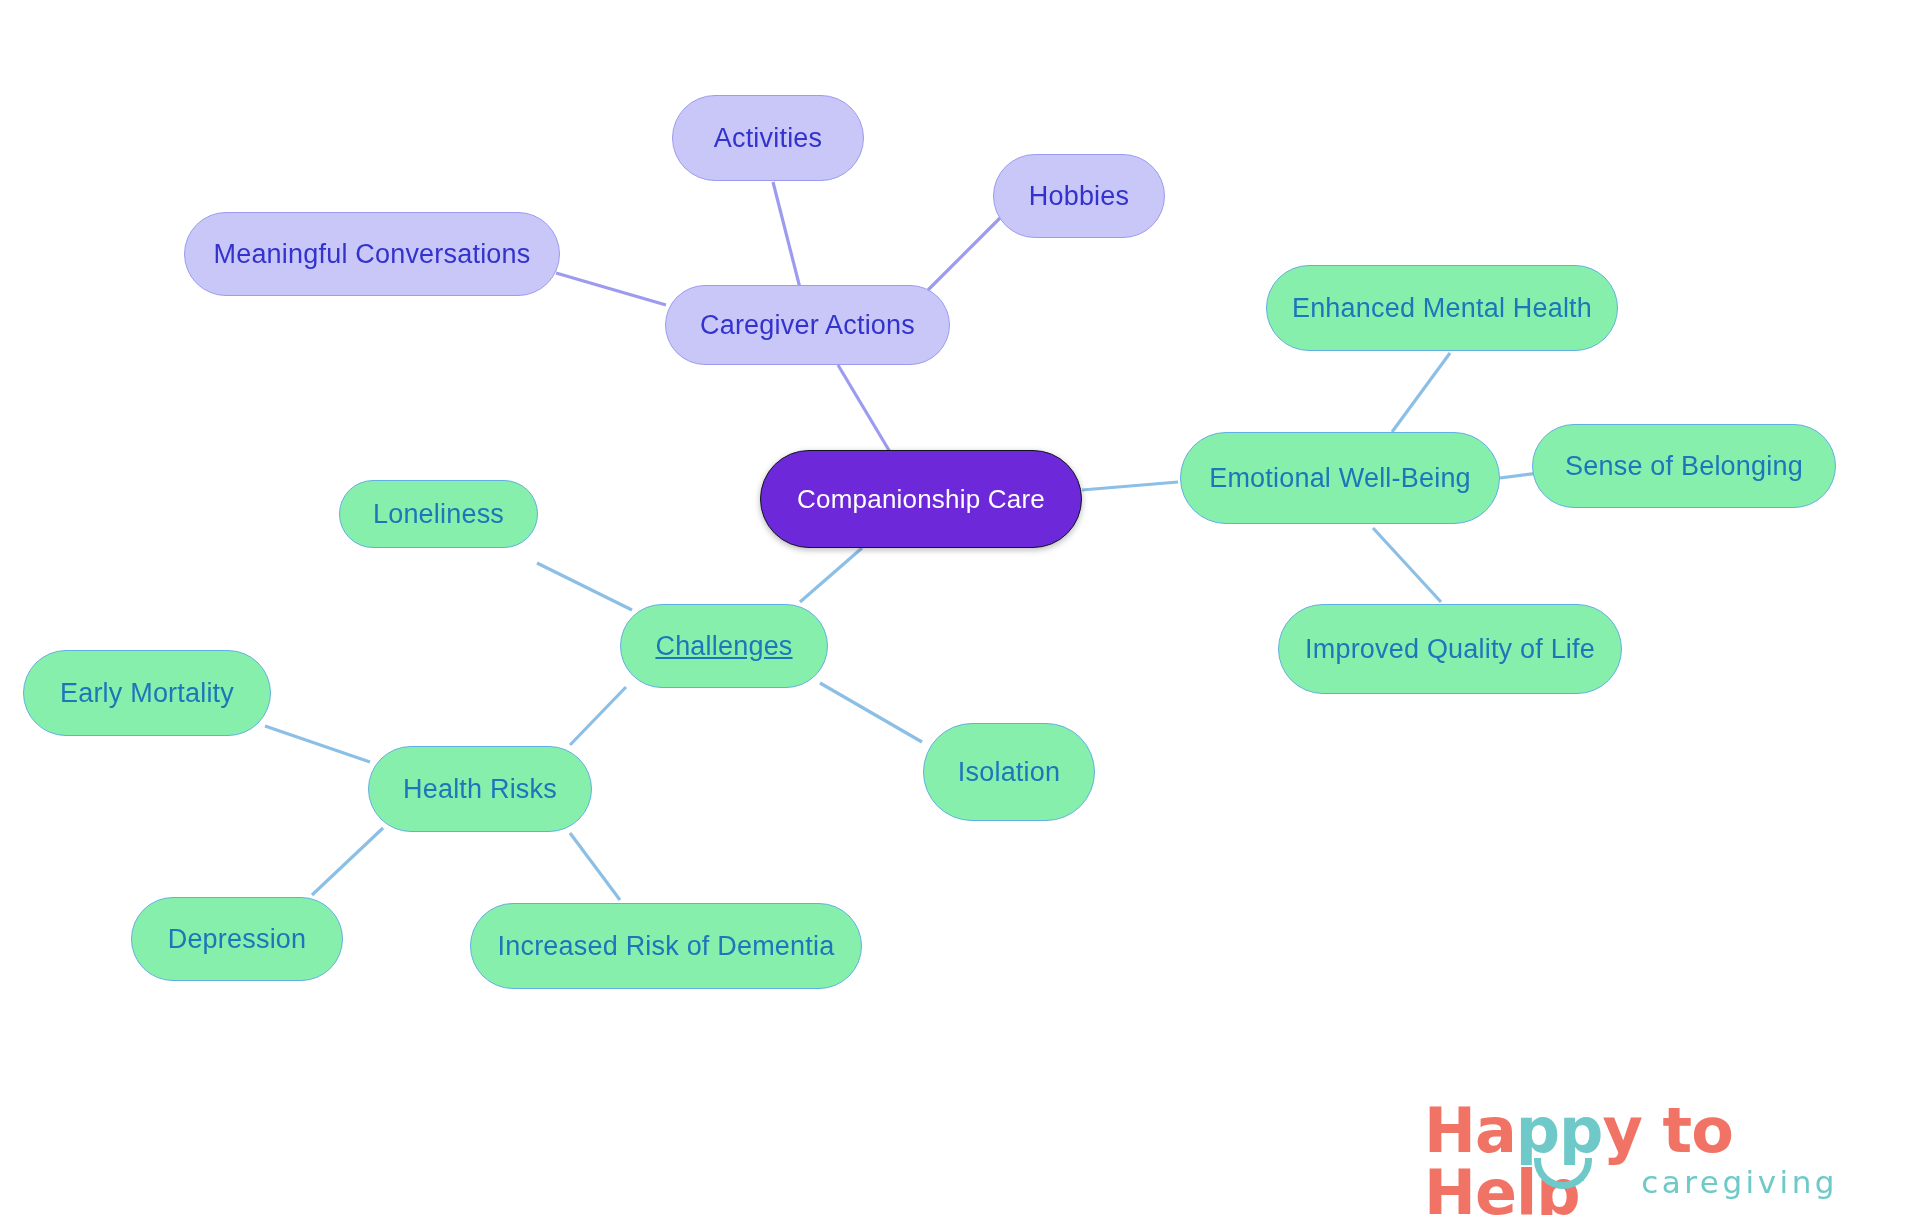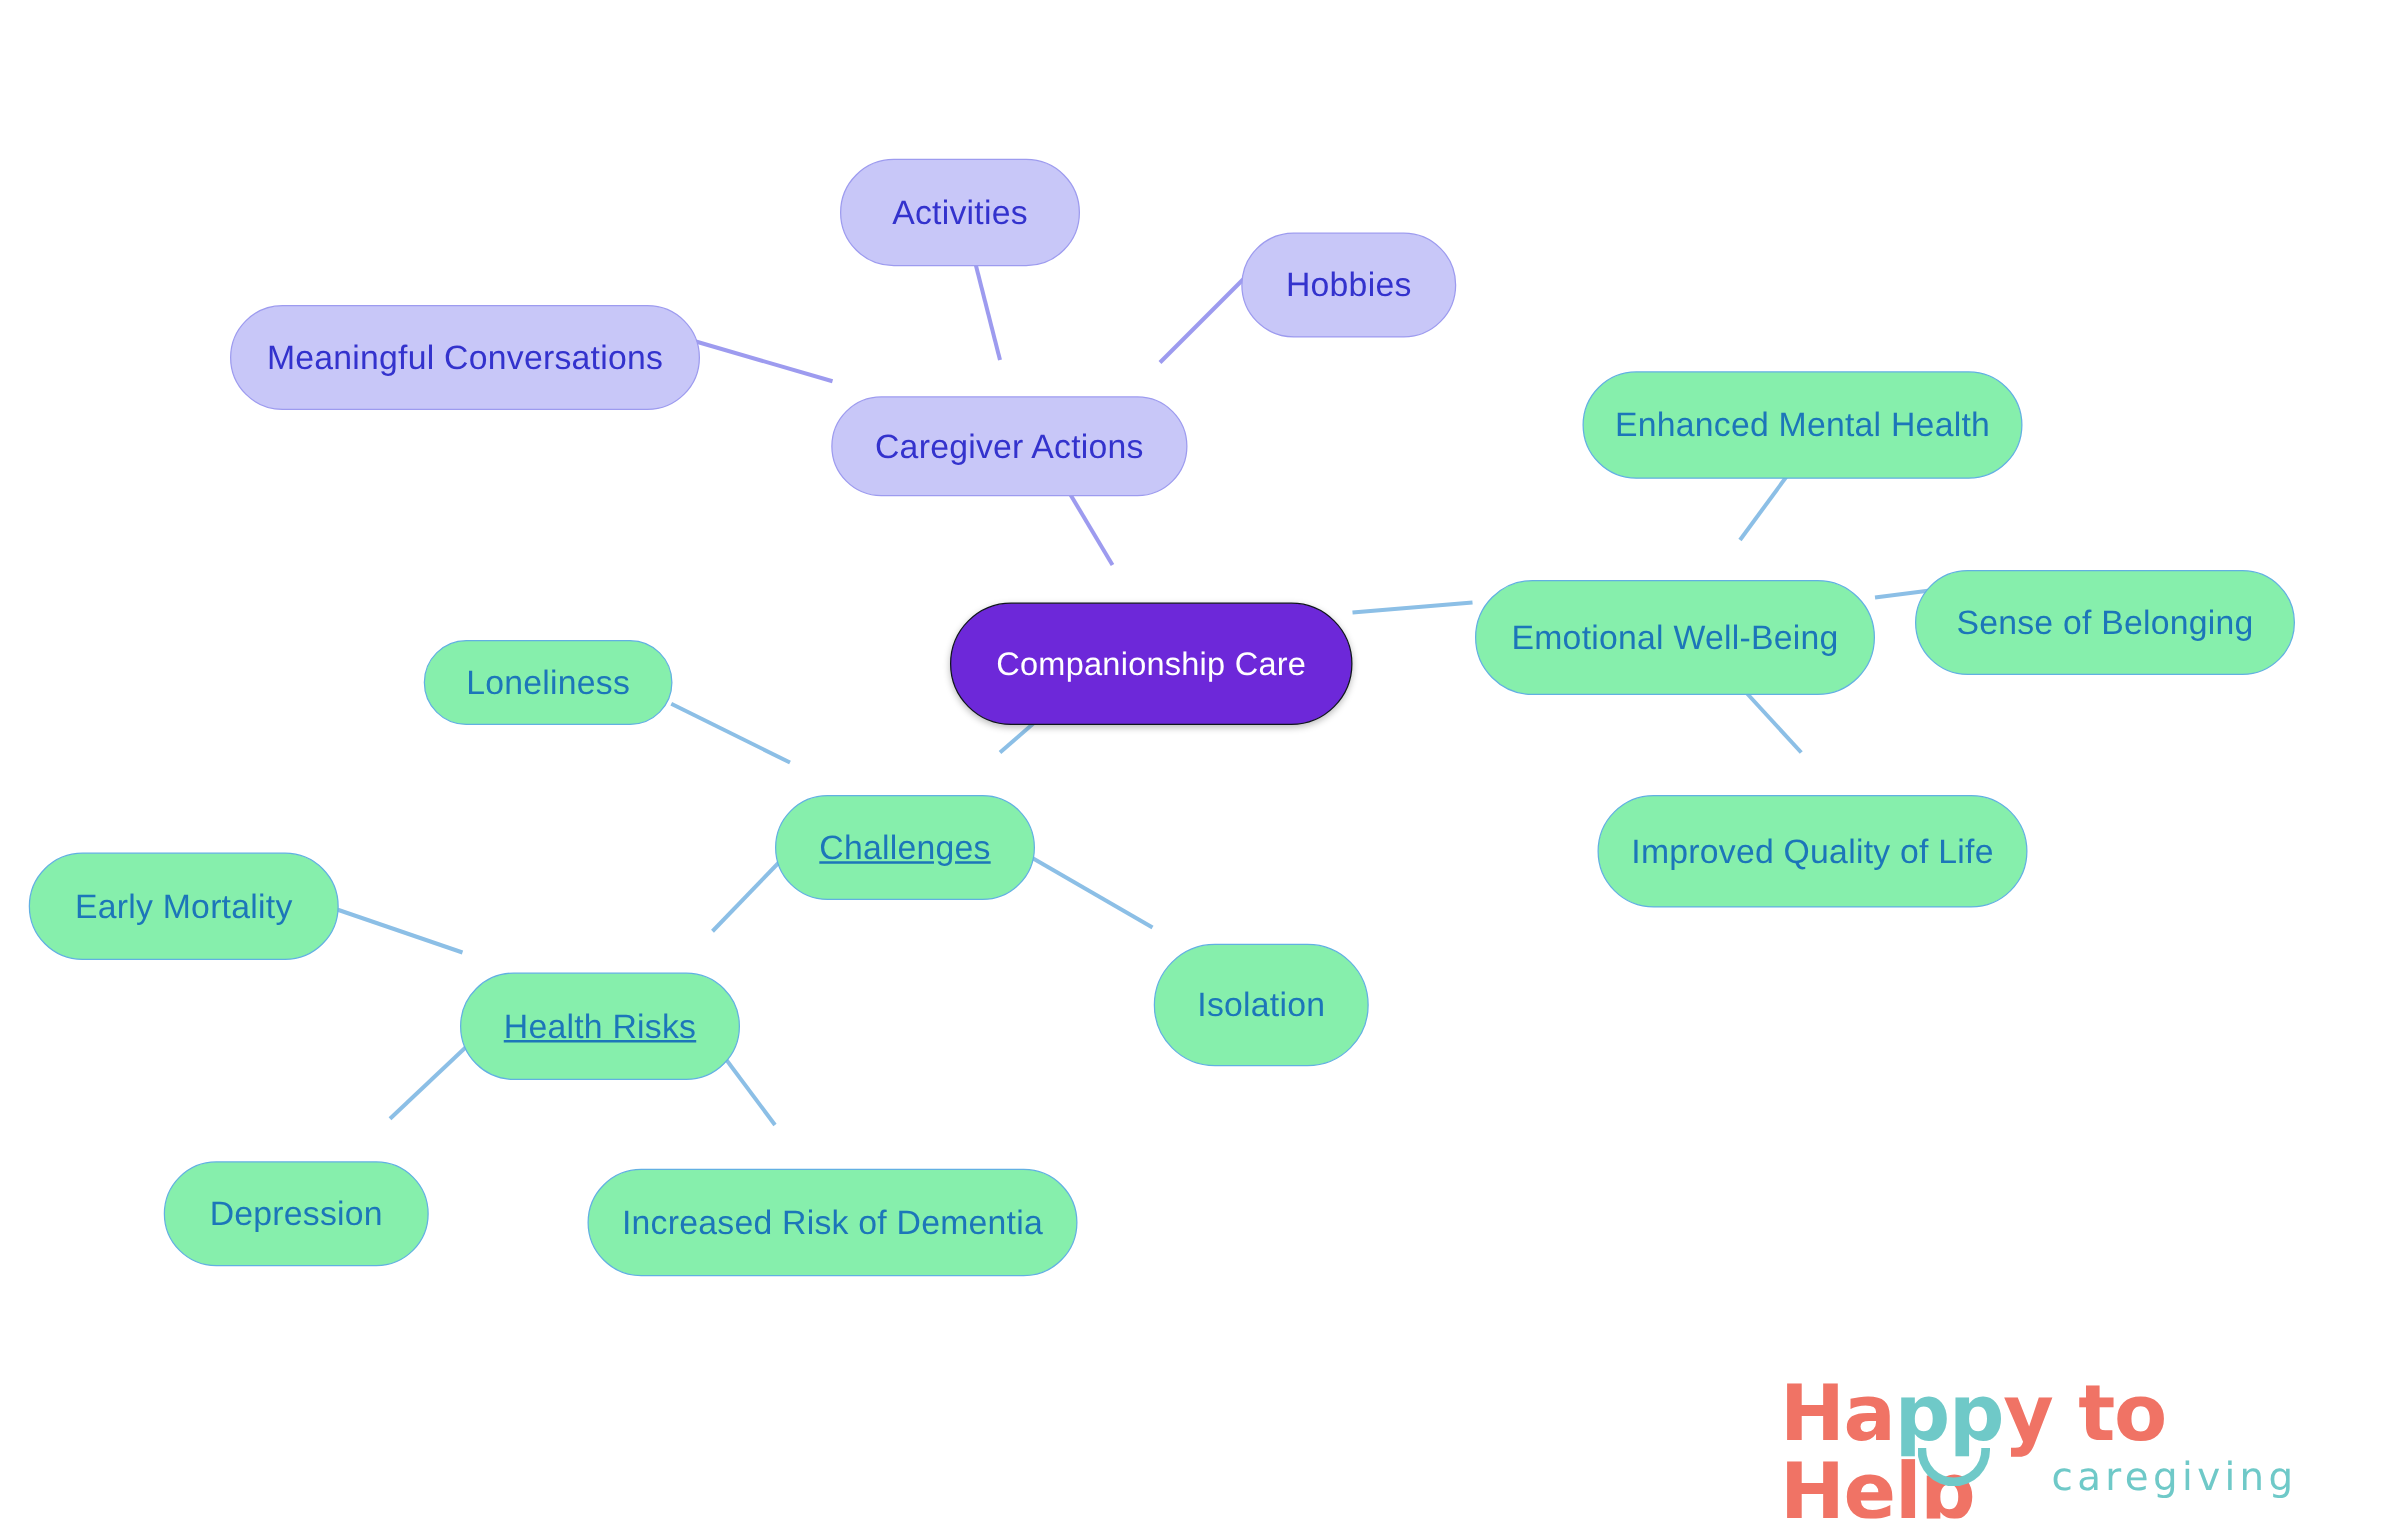--- a/index.html
+++ b/index.html
@@ -26,21 +26,20 @@
   .node {
     position: absolute;
     box-sizing: border-box;
     display: flex;
     align-items: center;
     justify-content: center;
     text-align: left;
     border-radius: 999px;
     white-space: nowrap;
     letter-spacing: 0.2px;
-    margin-top: 32px;
   }
   .node-root {
     background: #6d28d9;
     color: #ffffff;
     border: 1px solid #0f141c;
     box-shadow: 0 2px 6px rgba(0,0,0,0.28);
     font-size: 26px;
   }
   .node-purple {
     background: #c8c7f8;
@@ -174,21 +173,21 @@
   </div>
 
   <div class="node node-blue" style="left:339px; top:480px; width:199px; height:68px;">
     <span>Loneliness</span>
   </div>
 
   <div class="node node-blue" style="left:923px; top:723px; width:172px; height:98px;">
     <span>Isolation</span>
   </div>
 
-  <div class="node node-blue" style="left:368px; top:746px; width:224px; height:86px;text-decoration:underline;">
+  <div class="node node-blue" style="left:368px; top:746px; width:224px; height:86px;">
     <span>Health Risks</span>
   </div>
 
   <div class="node node-blue" style="left:23px; top:650px; width:248px; height:86px;">
     <span>Early Mortality</span>
   </div>
 
   <div class="node node-blue" style="left:131px; top:897px; width:212px; height:84px;">
     <span>Depression</span>
   </div>

